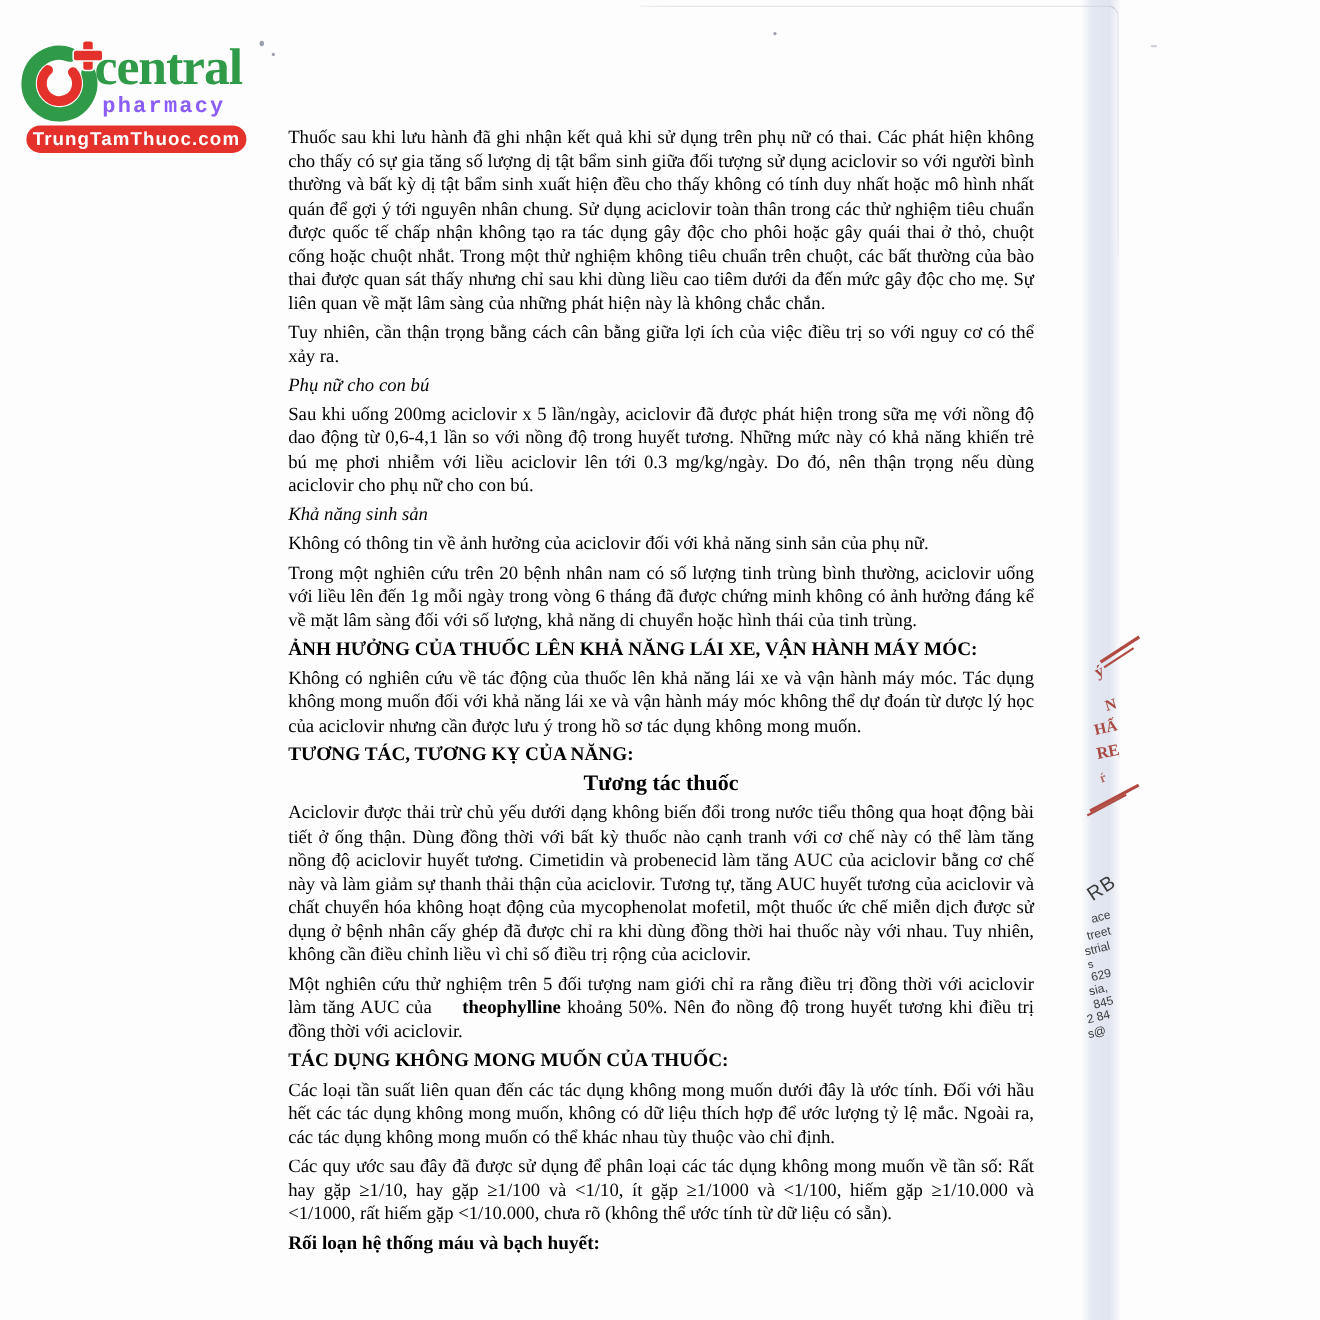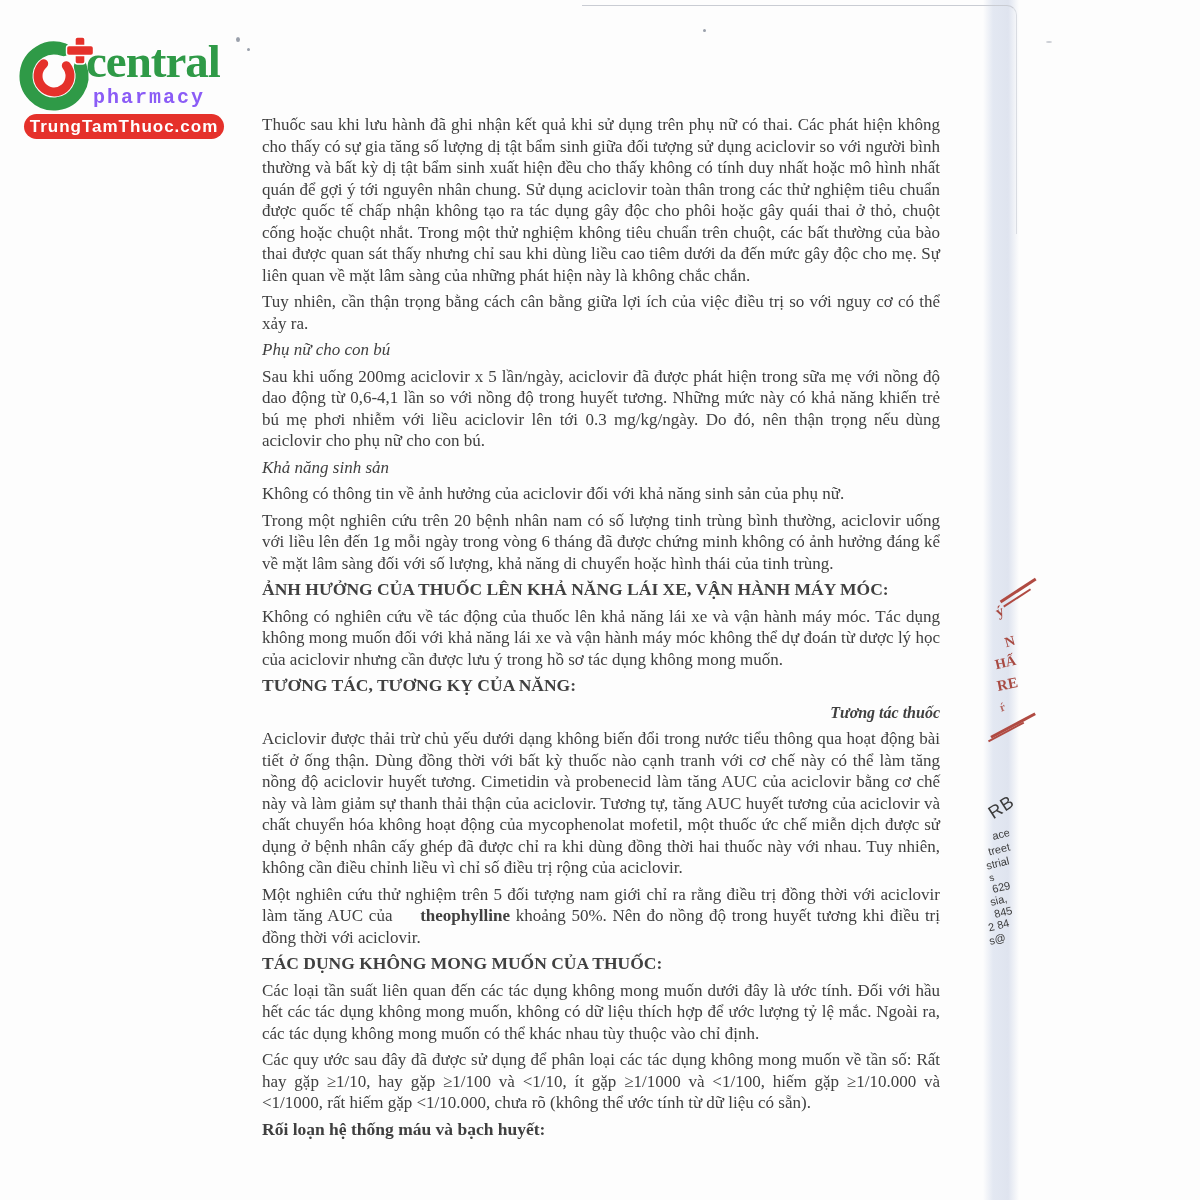--- a/index.html
+++ b/index.html
@@ -43,27 +43,27 @@
     position:absolute;left:2px;top:86px;width:200px;height:25px;
     background:#e5312b;border-radius:13px;
     display:flex;align-items:center;justify-content:center;
     font-family:"Liberation Sans", sans-serif;font-weight:bold;
     font-size:17px;color:#ffffff;letter-spacing:1px;margin-left:12px;
   }
 
   
   .doc{
     position:absolute;left:262px;top:114px;width:678px;
-    font-size:17px;line-height:21.5px;color:#404040;
+    font-size:17px;line-height:21.5px;color:#000000;
     text-align:justify;
   }
   .doc p{margin:0 0 5px 0;}
   .h-italic{font-style:italic;margin:3px 0 6px 0;}
   .h-bold{font-weight:bold;font-size:17.5px;margin:3px 0 6px 0;text-align:left;}
-  .h-bolditalic{font-weight:bold;font-style:italic;font-size:16px;margin:3px 0 6px 0;text-align:right;}
+  .h-bolditalic{font-weight:bold;font-size:20px;margin:3px 0 6px 0;text-align:center;}
   .bold-word{font-weight:bold;margin-left:22px;}
 
   
   .stamp-line{position:absolute;background:#b04a42;}
   .stamp-l1a{left:997px;top:589px;width:42px;height:2.5px;transform:rotate(-33deg);}
   .stamp-l1b{left:1001px;top:597px;width:32px;height:1.5px;transform:rotate(-33deg);}
   .stamp-l2a{left:988px;top:724px;width:50px;height:2.5px;transform:rotate(-28deg);}
   .stamp-l2b{left:986px;top:731px;width:40px;height:1.5px;transform:rotate(-28deg);}
   .stamp-char{
     position:absolute;color:#a84a42;font-family:"Liberation Serif", serif;

